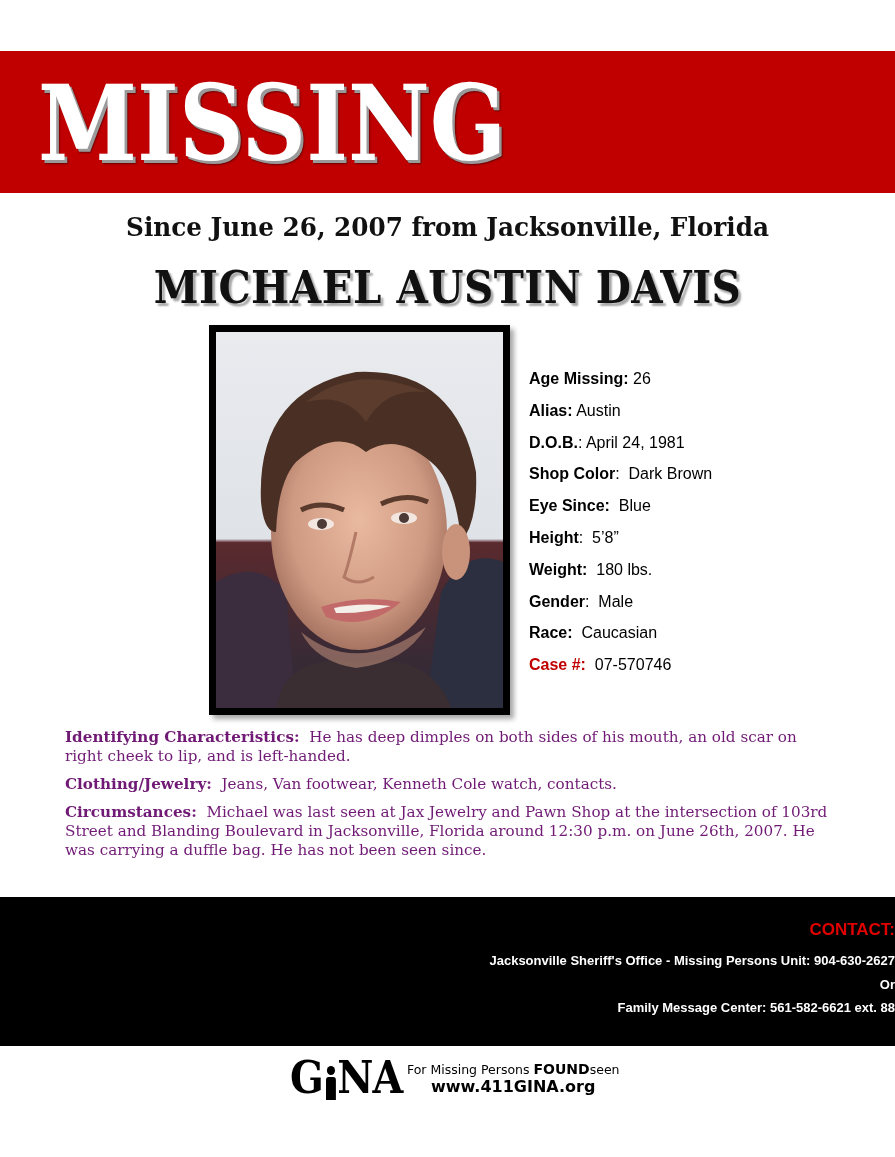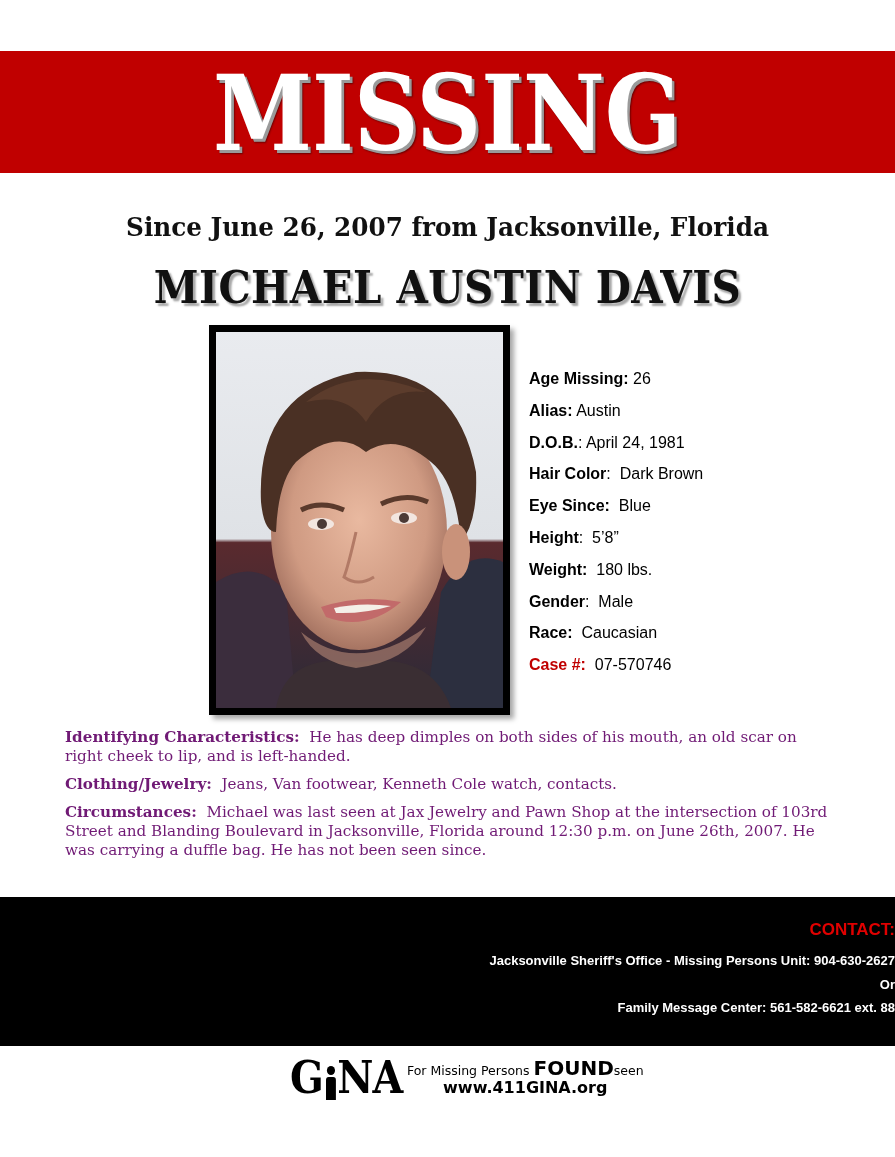--- a/index.html
+++ b/index.html
@@ -1,22 +1,22 @@
 <!DOCTYPE html>
 <html><head>
   <meta charset="utf-8">
   <style>
     * { box-sizing: border-box; margin: 0; padding: 0; }
     html, body { width: 895px; height: 1157px; background: #ffffff; overflow: hidden; }
     body { position: relative; font-family: "Liberation Sans", sans-serif; color: #000; }
 
     .red-band {
-      position: absolute; left: 0; top: 51px; width: 895px; height: 122px;
+      position: absolute; left: 0; top: 51px; width: 895px; height: 142px;
       background: #c00000;
-      display: flex; align-items: center; justify-content: center;
+      display: flex; align-items: center; justify-content: flex-start;
     }
     .missing-title {
       font-family: "DejaVu Serif", serif;
       font-weight: bold;
       font-size: 104px;
       letter-spacing: 0px;
       color: #ffffff;
       transform: scaleX(0.86);
       text-shadow: 3px 3px 0 #9a9a9a, 4px 4px 2px rgba(0,0,0,0.45);
       line-height: 1;
@@ -88,21 +88,21 @@
       letter-spacing: -1px;
     }
     .gina-i { display: inline-block; width: 14px; height: 34px; position: relative; margin: 0 1px; }
     .gina-i .head { position: absolute; left: 3px; top: 0; width: 9px; height: 9px; border-radius: 50%; background: #000; }
     .gina-i .body { position: absolute; left: 2px; top: 11px; width: 11px; height: 23px; background: #000; border-radius: 3px 3px 0 0; }
     .gina-tag {
       margin-left: -8px; text-align: center;
       font-family: "DejaVu Sans", sans-serif; font-size: 12.5px; line-height: 17px;
       color: #000;
     }
-    .gina-tag .strong { font-weight: bold; font-size: 20px; }
+    .gina-tag .strong { font-weight: bold; font-size: 14px; }
     .gina-tag .url { font-weight: bold; font-size: 16px; }
   </style>
 </head>
 <body>
 
 <div class="red-band">
   <div class="missing-title">MISSING</div>
 </div>
 
 <div class="since-line">Since June 26, 2007 from Jacksonville, Florida</div>
@@ -144,21 +144,21 @@
       <path d="M118 276 Q145 270 175 274 Q148 282 120 281 Z" fill="#f4efe8"></path>
       <path d="M85 300 Q140 345 210 295 Q190 330 140 336 Q100 330 85 300 Z" fill="#b98a78" opacity="0.6"></path>
     </svg>
   </div>
 </div>
 
 <div class="details">
   <div class="detail-row"><span class="lbl">Age Missing:</span><span> 26</span></div>
   <div class="detail-row"><span class="lbl">Alias:</span><span> Austin</span></div>
   <div class="detail-row"><span class="lbl">D.O.B.</span><span>: April 24, 1981</span></div>
-  <div class="detail-row"><span class="lbl">Hair Color</span><span>:  Dark Brown</span></div>
+  <div class="detail-row"><span class="lbl">Shop Color</span><span>:  Dark Brown</span></div>
   <div class="detail-row"><span class="lbl">Eye Since:</span><span>  Blue</span></div>
   <div class="detail-row"><span class="lbl">Height</span><span>:  5’8”</span></div>
   <div class="detail-row"><span class="lbl">Weight:</span><span>  180 lbs.</span></div>
   <div class="detail-row"><span class="lbl">Gender</span><span>:  Male</span></div>
   <div class="detail-row"><span class="lbl">Race:</span><span>  Caucasian</span></div>
   <div class="detail-row case"><span class="lbl">Case #:</span><span>  07-570746</span></div>
 </div>
 
 <div class="narrative">
   <p><span class="lbl">Identifying Characteristics:</span><span style="white-space:pre-wrap">  He has deep dimples on both sides of his mouth, an old scar on right cheek to lip, and is left-handed.</span></p>

